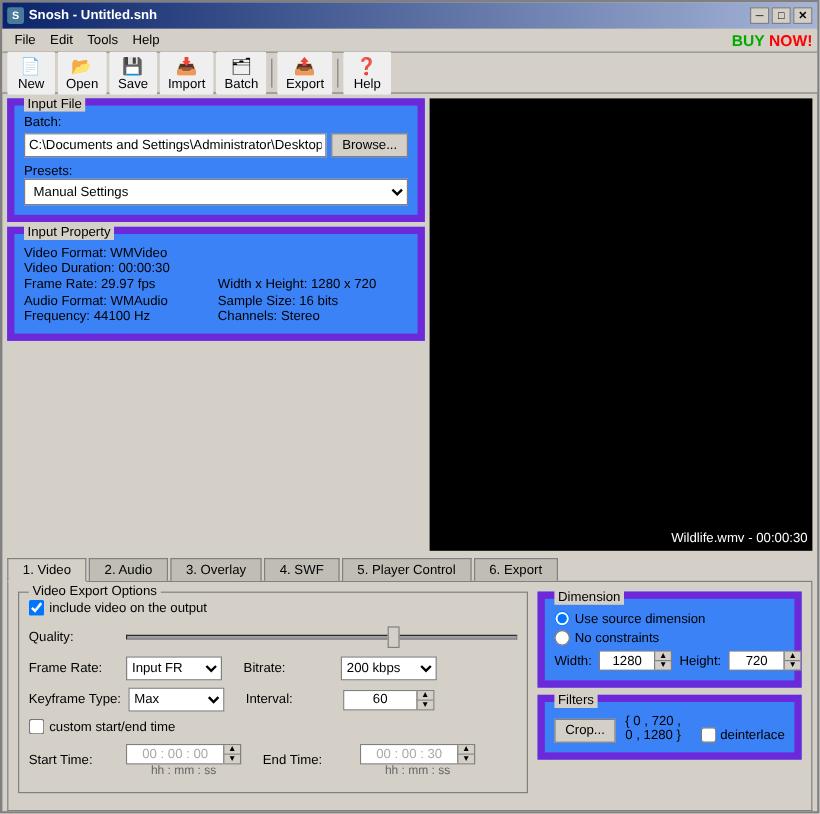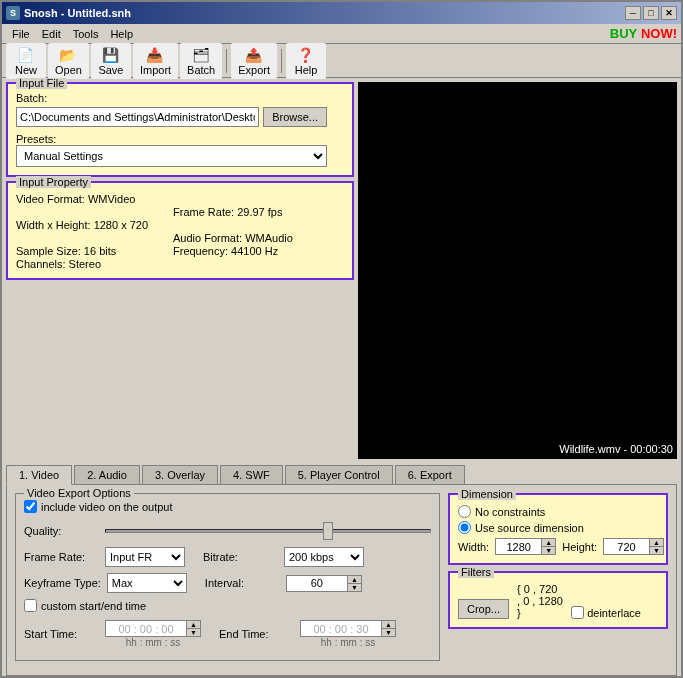--- a/index.html
+++ b/index.html
@@ -106,24 +106,24 @@
       overflow: hidden;
     }
     .left-panel {
       display: flex;
       flex-direction: column;
       gap: 4px;
       width: 348px;
       flex-shrink: 0;
     }
     .group-box {
-      border: 2px solid #6d28d9;
+      border: 6px solid #6d28d9;
       border-radius: 0;
-      background: #fef9c3;
-      padding: 6px 25px 8px 8px;
+      background: #3b82f6;
+      padding: 6px 8px 8px 8px;
       position: relative;
     }
     .group-box-title {
       position: absolute;
       top: -7px;
       left: 8px;
       background: #d4d0c8;
       padding: 0 3px;
       font-size: 11px;
     }
@@ -415,20 +415,21 @@
             <option>Manual Settings</option>
           </select>
         </div>
       </div>
 
       <div class="group-box">
         <span class="group-box-title">Input Property</span>
         <div class="properties-grid">
           <span class="prop-value">Video Format: WMVideo</span>
           <span class="prop-value"></span>
+          <span class="prop-value">Video Duration: 00:00:30</span>
           <span class="prop-value"></span>
           <span class="prop-value">Frame Rate: 29.97 fps</span>
           <span class="prop-value">Width x Height: 1280 x 720</span>
           <span class="prop-value"></span>
           <span class="prop-value"></span>
           <span class="prop-value">Audio Format: WMAudio</span>
           <span class="prop-value">Sample Size: 16 bits</span>
           <span class="prop-value">Frequency: 44100 Hz</span>
           <span class="prop-value">Channels: Stereo</span>
         </div>
@@ -527,26 +528,26 @@
               </div>
             </div>
           </div>
         </div>
 
         <div style="width:220px; display:flex; flex-direction:column; gap:6px;">
 
           <div class="group-box" style="padding-top:10px;">
             <span class="group-box-title">Dimension</span>
             <div class="radio-row">
+              <input type="radio" name="dim" checked="" style="">
+              <label>Use source dimension</label>
+            </div>
+            <div class="radio-row">
               <input type="radio" name="dim" style="">
               <label>No constraints</label>
-            </div>
-            <div class="radio-row">
-              <input type="radio" name="dim" checked="" style="">
-              <label>Use source dimension</label>
             </div>
             <div class="wh-row">
               <span>Width:</span>
               <div class="spinbox">
                 <input type="text" style="width: 45px;" value="1280">
                 <div class="spinbox-btns">
                   <div class="spinbox-btn">▲</div>
                   <div class="spinbox-btn">▼</div>
                 </div>
               </div>

